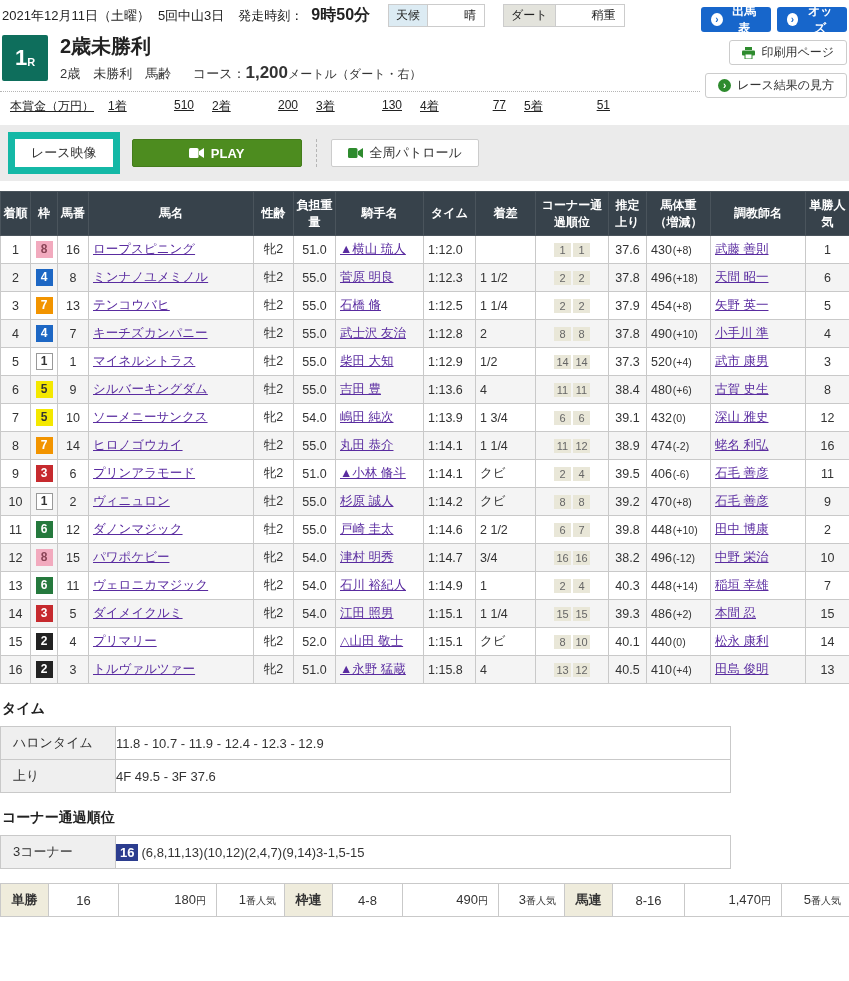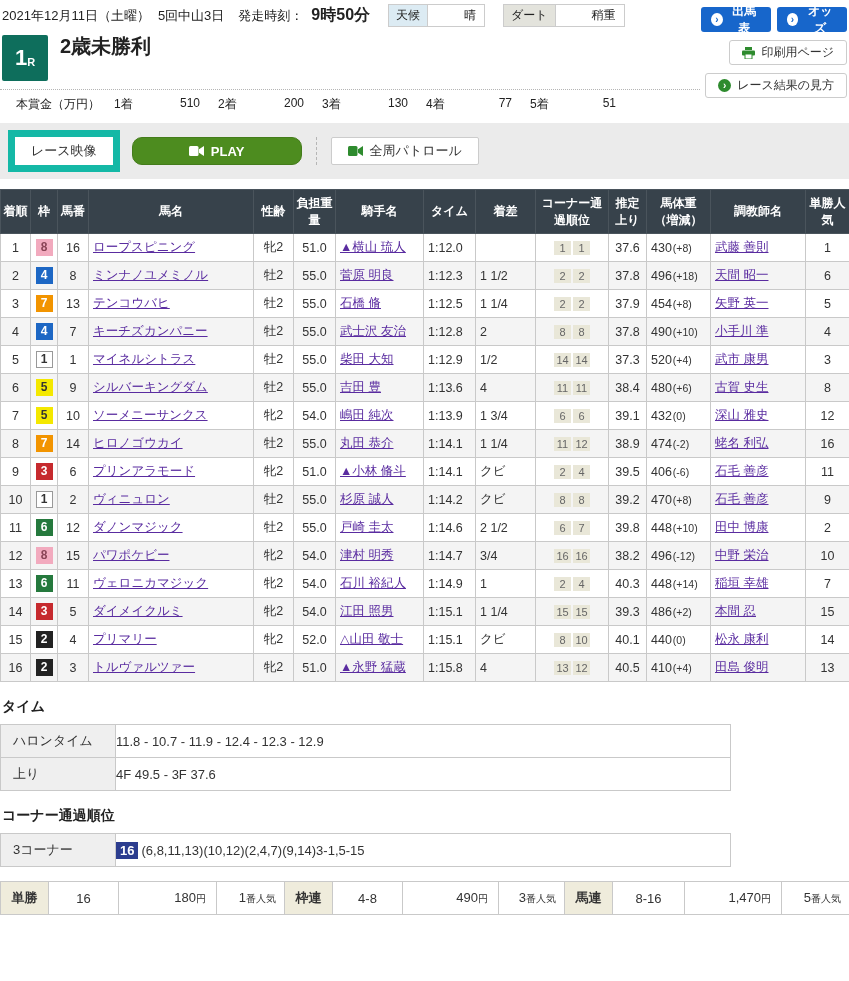--- a/index.html
+++ b/index.html
@@ -23,21 +23,21 @@
   .race-no { width: 46px; height: 46px; background: #0e6e5c; color: #fff; border-radius: 2px;
              display: flex; align-items: center; justify-content: center; font-weight: bold; font-size: 22px; }
   .race-no small { font-size: 11px; margin-top: 7px; }
   .race-meta { margin-left: 12px; }
   .race-title { font-size: 20px; font-weight: bold; color: #222; line-height: 1.1; }
   .race-cond { margin-top: 6px; font-size: 13px; color: #333; }
   .race-cond .course-label { margin-left: 18px; }
   .course-value { font-size: 17px; font-weight: bold; }
   .course-unit { font-size: 12px; }
   .dotted-sep { border-bottom: 1px dotted #b5b5b5; margin: 8px 0 6px 0; width: 700px; }
-  .prize-row { display: flex; align-items: flex-start; font-size: 12px; padding-left: 16px; color: #222; }
+  .prize-row { display: flex; align-items: flex-start; font-size: 12px; padding-left: 10px; color: #222; text-decoration: underline; }
   .prize-row .p-label { margin-right: 14px; }
   .prize-pair { display: inline-flex; }
   .prize-pair .pp-place { width: 34px; }
   .prize-pair .pp-amt { width: 52px; text-align: right; margin-right: 18px; }
 
   .top-right { position: absolute; top: 3px; right: 2px; width: 146px; text-align: right; }
   .btn-blue-row { display: flex; gap: 6px; justify-content: flex-end; }
   .btn-blue { background: #1766cb; color: #fff; font-weight: bold; font-size: 12px; border: none;
               border-radius: 3px; height: 25px; padding: 0 10px; display: inline-flex; align-items: center; gap: 5px; cursor: pointer; }
   .circ { display: inline-flex; width: 13px; height: 13px; background: #fff; color: #1766cb; border-radius: 50%;
@@ -45,21 +45,21 @@
   .btn-white { background: #fff; border: 1px solid #ccc; border-radius: 3px; height: 25px; margin-top: 8px;
                font-size: 12px; color: #333; display: inline-flex; align-items: center; gap: 6px; padding: 0 12px; cursor: pointer; }
   .circ-green { display: inline-flex; width: 13px; height: 13px; background: #2e8b2e; color: #fff; border-radius: 50%;
           align-items: center; justify-content: center; font-size: 10px; font-weight: bold; line-height: 1; }
   .printer-icon svg { display: block; }
 
   
   .video-strip { margin-top: 10px; background: #ebebeb; padding: 7px 8px; display: flex; align-items: center; }
   .lbl-box { background: #fff; border: 7px solid #14b8a6; padding: 5px 16px; font-size: 13px; }
   .btn-play { margin-left: 12px; width: 170px; height: 28px; background: #4d8c1f; border: 1px solid #447c1b;
-              color: #fff; font-weight: bold; font-size: 13px; border-radius: 10px;
+              color: #fff; font-weight: bold; font-size: 13px; border-radius: 2px;
               display: inline-flex; align-items: center; justify-content: center; gap: 7px; cursor: pointer; }
   .v-divider { border-left: 1px dashed #b5b5b5; height: 28px; margin: 0 14px; }
   .btn-patrol { height: 28px; background: #fff; border: 1px solid #ccc; border-radius: 2px; font-size: 13px;
                 color: #333; display: inline-flex; align-items: center; gap: 7px; padding: 0 16px; cursor: pointer; }
   .cam svg { display: block; }
 
   
   table.results { border-collapse: collapse; table-layout: fixed; width: 849px; margin-top: 10px; }
   table.results th { background: #37424b; color: #fff; font-size: 12px; font-weight: bold;
                      border: 1px solid #4a545c; padding: 5px 2px; line-height: 1.35; text-align: center; height: 44px; }
@@ -125,20 +125,24 @@
       </span>
     </div>
 
     <div class="race-head">
       <div class="race-no">
         <span>1</span>
           <small>R</small>
       </div>
       <div class="race-meta">
         <div class="race-title">2歳未勝利</div>
+        <div class="race-cond">
+          <span>2歳　未勝利　馬齢</span>
+          <span class="course-label">コース：</span><span class="course-value">1,200</span><span class="course-unit">メートル（ダート・右）</span>
+        </div>
       </div>
     </div>
 
     <div class="dotted-sep"></div>
 
     <div class="prize-row">
       <span class="p-label">本賞金（万円）</span>
       <span class="prize-pair">
           <span class="pp-place">1着</span>
           <span class="pp-amt">510</span>

